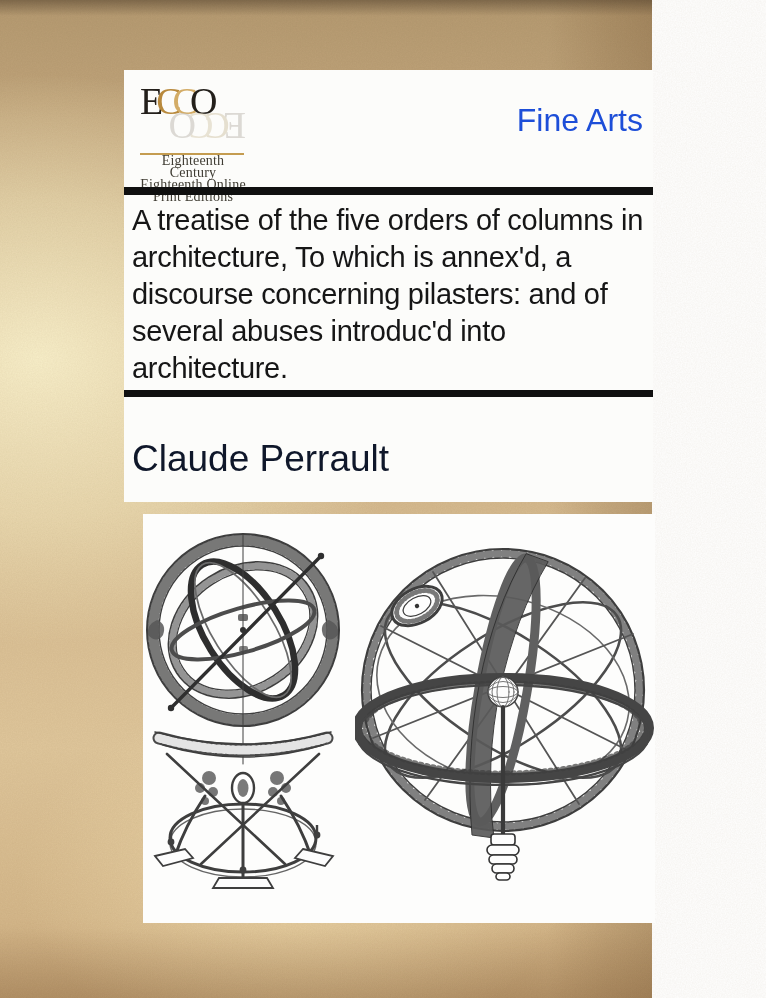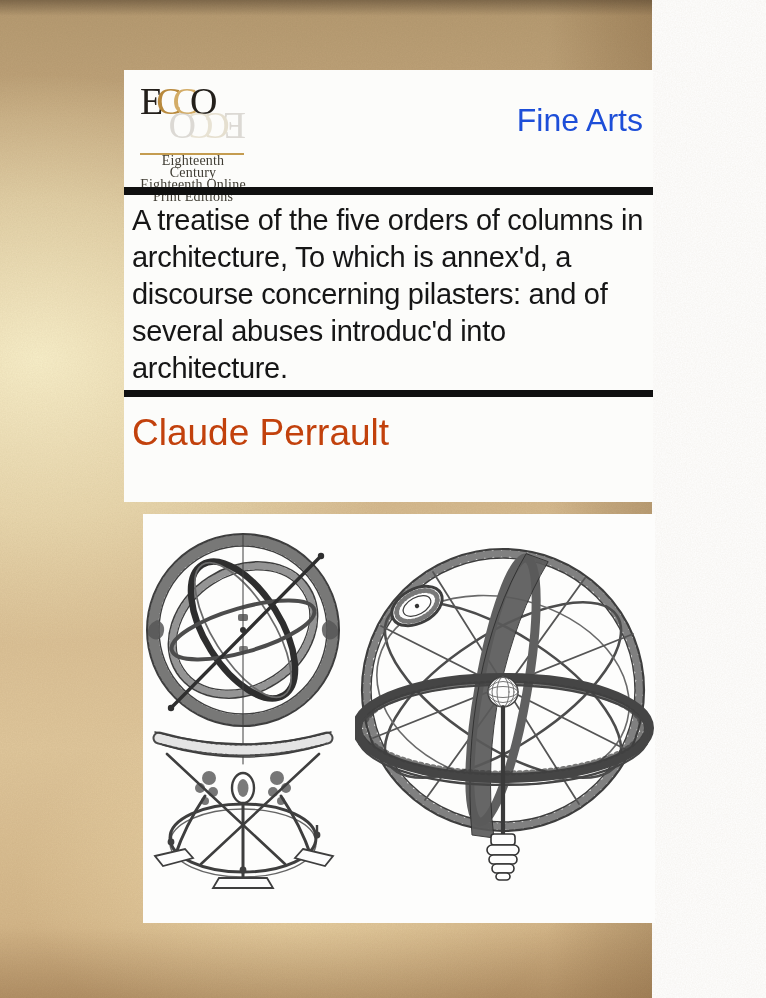--- a/index.html
+++ b/index.html
@@ -35,22 +35,22 @@
     font-size:32px;line-height:44px;color:#1d4ed8;letter-spacing:0;
   }
   .bar{position:absolute;left:0;right:0;height:8px;background:#101010;}
   .bar1{top:117px;}
   .bar2{top:320px;height:7px;}
   .title{
     position:absolute;left:8px;top:132px;width:513px;
     font-size:29px;line-height:37px;letter-spacing:-0.3px;color:#161616;
   }
   .author{
-    position:absolute;left:8px;top:342px;
-    font-size:37px;line-height:42px;color:#c2410c;
+    position:absolute;left:8px;top:368px;
+    font-size:37px;line-height:42px;color:#0f172a;
   }
   
   .illus{
     position:absolute;left:143px;top:514px;width:512px;height:409px;
     background:#fdfdfc;overflow:hidden;
   }
   .sphereL{position:absolute;left:2px;top:12px;}
   .sphereR{position:absolute;left:212px;top:28px;}
 </style>
 </head>

